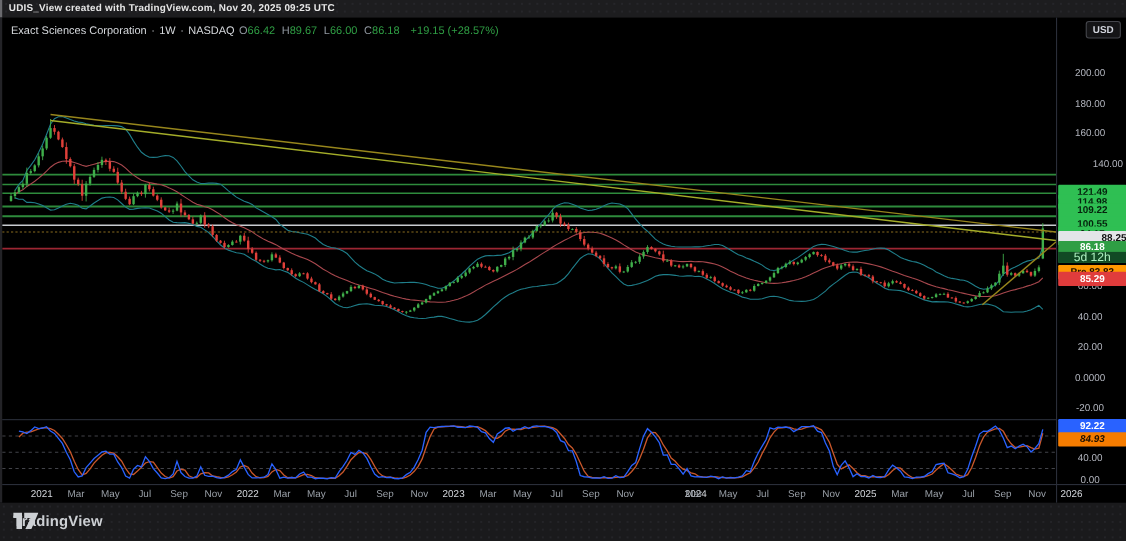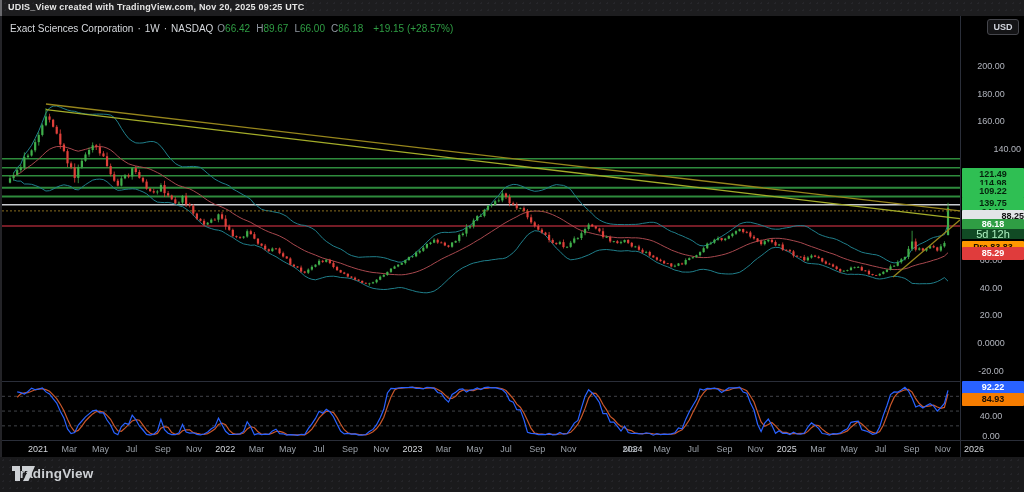--- a/index.html
+++ b/index.html
@@ -29,21 +29,21 @@
   .ptick{position:absolute;left:0;width:60px;text-align:center;}
   .badge{position:absolute;left:1px;width:62px;height:13px;line-height:13px;text-align:center;
     font-size:9px;font-weight:bold;border-radius:1px;}
   .b-level{background:#2fbf53;color:#05230d;}
   .b-white{background:#e3e5e8;color:#111;}
   .b-pre{background:#ff9800;color:#201000;}
   .b-red{background:#e03c3c;color:#fff;}
   .b-last{background:#2f9e44;color:#fff;height:20px;line-height:10px;}
   .b-last .cd{display:block;font-weight:normal;font-size:11px;color:#aef0c0;background:#114a24;line-height:10px;}
   .b-blue{background:#2962ff;color:#fff;}
-  .b-orn{background:#f57c00;color:#1d1000;}
+  .b-orn{background:#f57c00;color:#1d1000;font-style:italic;}
   
   #taxis{position:absolute;left:0;top:424px;width:1024px;height:17px;font-size:9px;color:#9aa0a8;}
   #taxis span{position:absolute;top:4px;transform:translateX(-50%);white-space:nowrap;}
   #taxis span.yr{color:#d3d6db;}
   
   #botbar{position:absolute;left:0;top:457px;width:1024px;height:35px;background:#1a1a1c;
     background-image:radial-gradient(#242428 1px,transparent 1px);background-size:7px 7px;}
   #brand{position:absolute;left:12px;top:9px;display:flex;align-items:center;gap:7px;}
   #brand .nm{color:#cdd0d4;font-size:13.5px;font-weight:bold;letter-spacing:.2px;}
 </style>
@@ -621,21 +621,21 @@
         <div class="ptick" style="top: 100.4px;">160.00</div>
         <div class="ptick" style="top: 128.1px; text-align: right;">140.00</div>
         <div class="ptick" style="top: 238.9px;">60.00</div>
         <div class="ptick" style="top: 266.6px;">40.00</div>
         <div class="ptick" style="top: 294.3px;">20.00</div>
         <div class="ptick" style="top: 322px;">0.0000</div>
         <div class="ptick" style="top: 349.7px;">-20.00</div>
         <div class="badge b-level" style="top: 152.236px;">121.49</div>
         <div class="badge b-level" style="top: 161.253px;">114.98</div>
         <div class="badge b-level" style="top: 169.23px;">109.22</div>
-        <div class="badge b-level" style="top: 181.238px;">139.75</div>
+        <div class="badge b-level" style="top: 181.238px;">100.55</div>
         <div class="badge b-level" style="top: 190.075px;">94.17</div>
         <div class="badge b-white" style="top: 194px; text-align: right;">88.25</div>
         <div class="badge b-last" style="top: 203px;">86.18<span class="cd">5d 12h</span></div>
         <div class="badge b-pre" style="top: 225px;">Pre 83.83</div>
         <div class="badge b-red" style="top: 231px;">85.29</div>
         <div class="ptick" style="top: 395px;">40.00</div>
         <div class="ptick" style="top: 414.7px;">0.00</div>
         <div class="badge b-blue" style="top: 365px;">92.22</div>
         <div class="badge b-orn" style="top: 377px;">84.93</div>
       </div>

